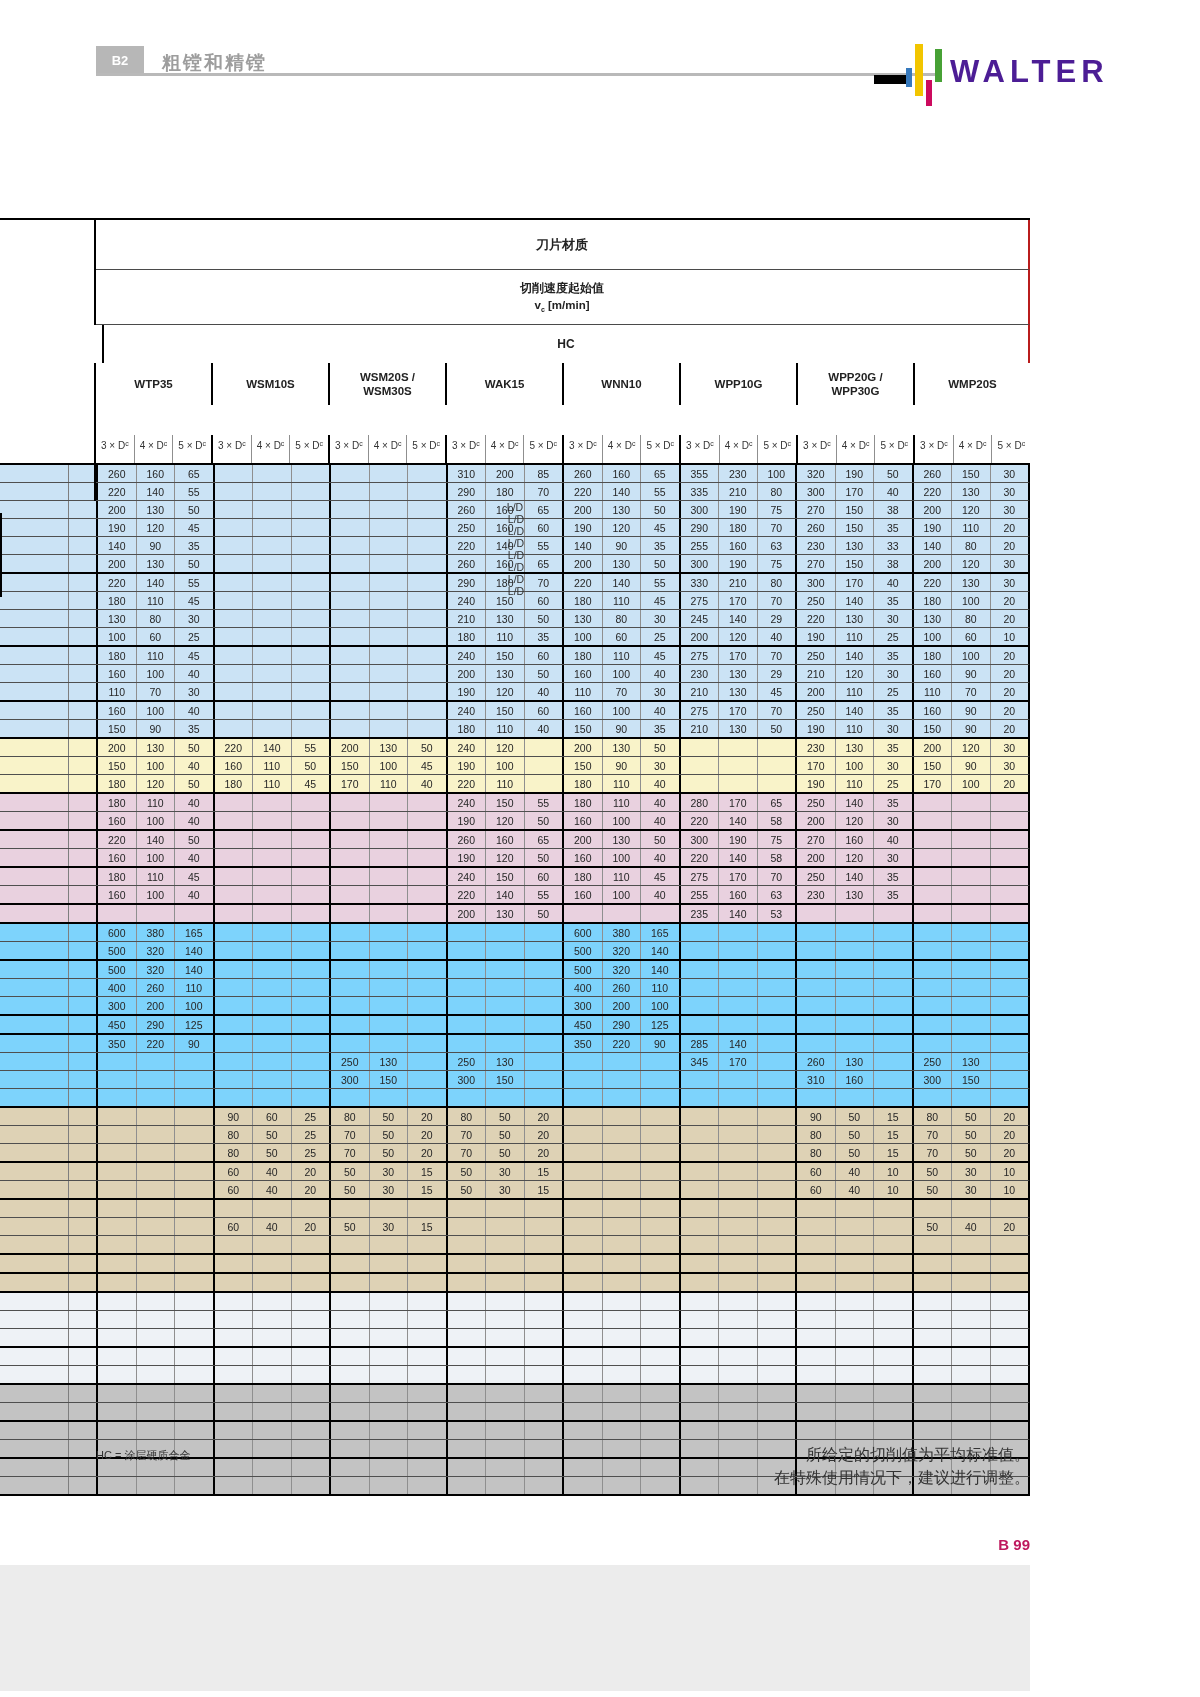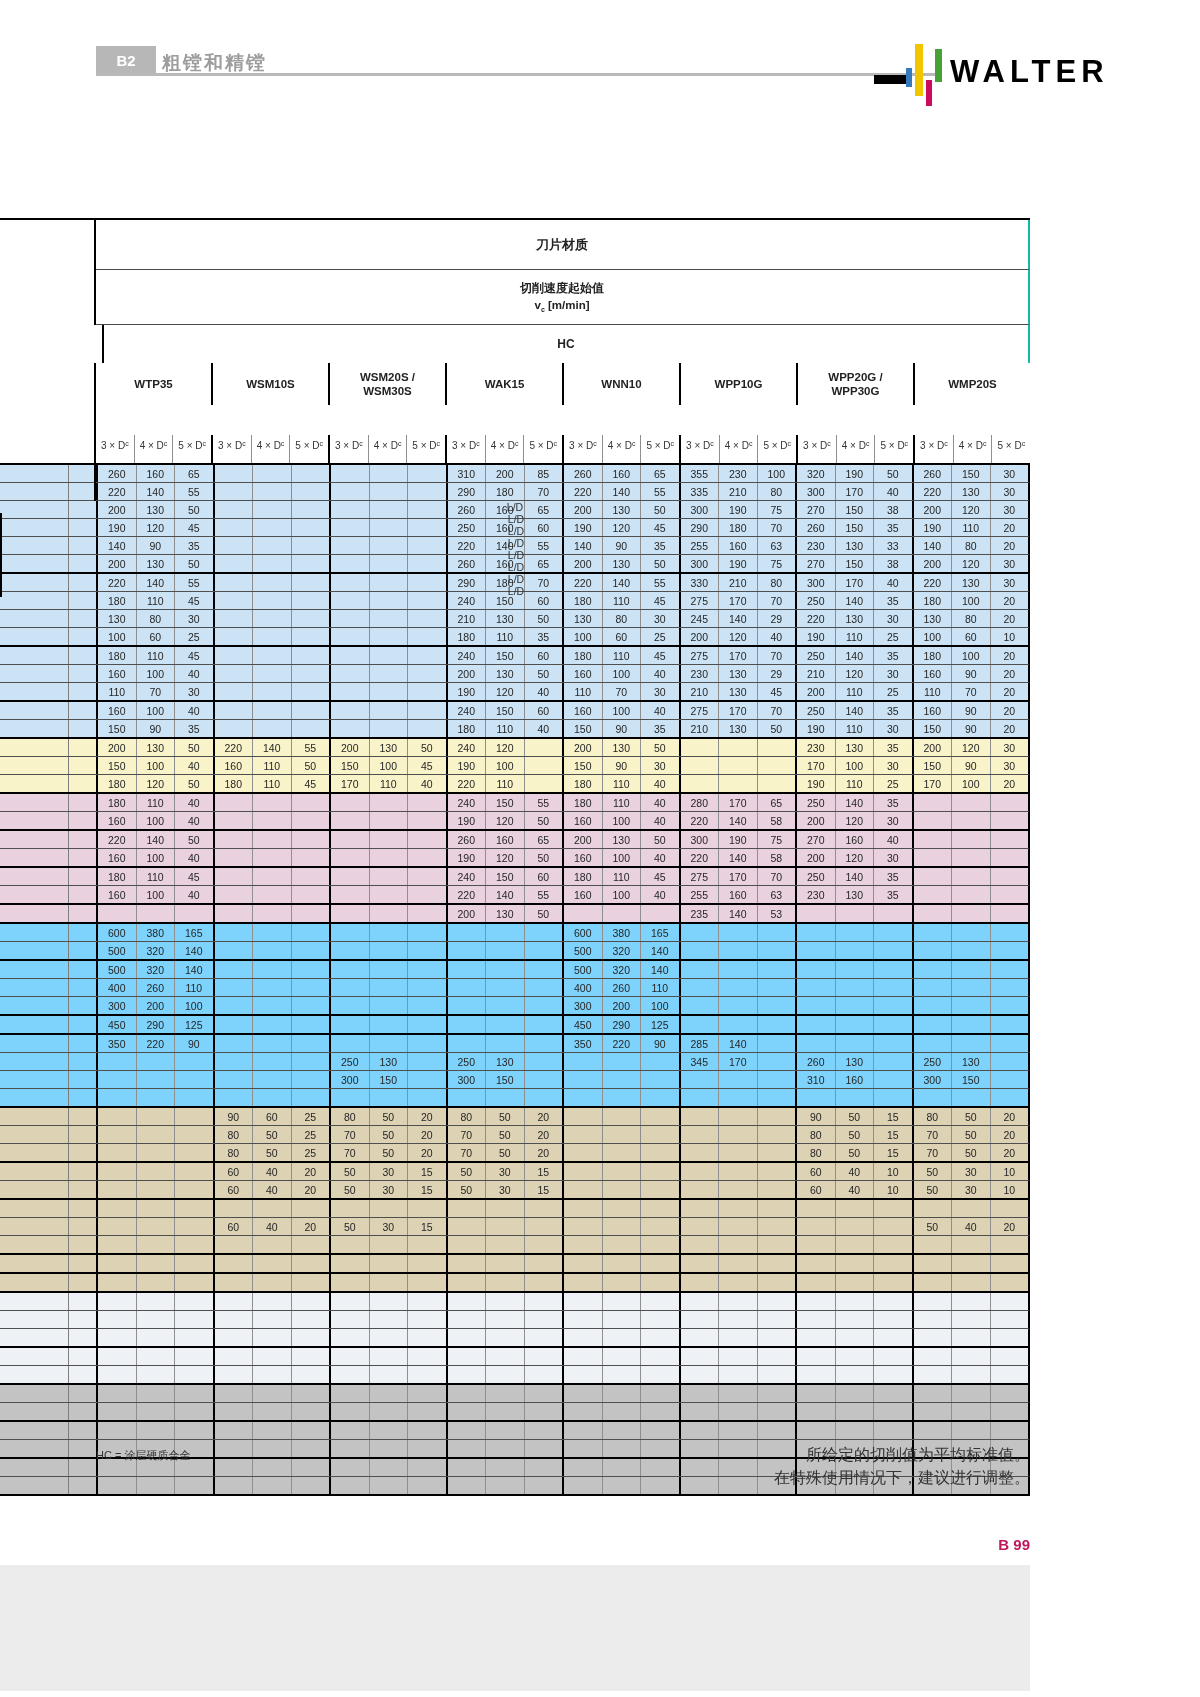--- a/index.html
+++ b/index.html
@@ -2,45 +2,45 @@
 <html><head>
 <meta charset="utf-8">
 <style>
   html,body{margin:0;padding:0;}
   body{
     width:1200px;height:1697px;position:relative;background:#ffffff;
     font-family:"Liberation Sans", sans-serif;color:#222;overflow:hidden;
   }
   
   .badge{
-    position:absolute;left:96px;top:46px;width:60px;height:29px;background:#b7b7b7;
-    color:#ffffff;font-weight:bold;font-size:15px;display:flex;align-items:center;justify-content:center;
+    position:absolute;left:96px;top:46px;width:48px;height:29px;background:#b7b7b7;
+    color:#ffffff;font-weight:bold;font-size:13px;display:flex;align-items:center;justify-content:center;
   }
   .page-title{
     position:absolute;left:162px;top:50px;font-size:19px;font-weight:bold;color:#9d9d9d;letter-spacing:2px;
   }
   .head-rule{position:absolute;left:96px;top:73px;width:842px;height:3px;background:#b9b9b9;}
   
   .logo{position:absolute;left:840px;top:38px;width:290px;height:70px;}
   .logo .dash{position:absolute;left:34px;top:37px;width:33px;height:9px;background:#000;}
   .logo .bar{position:absolute;}
   .logo .b-blue{left:66px;top:30px;width:6px;height:19px;background:#3679bd;}
   .logo .b-yellow{left:75px;top:6px;width:8px;height:52px;background:#f2c500;}
   .logo .b-magenta{left:86px;top:42px;width:6px;height:26px;background:#cc0a5e;}
   .logo .b-green{left:95px;top:11px;width:7px;height:33px;background:#47a135;}
   .logo .wordmark{
-    position:absolute;left:110px;top:16px;font-size:31px;font-weight:bold;color:#000000;
+    position:absolute;left:110px;top:16px;font-size:31px;font-weight:bold;color:#4c1d95;
     letter-spacing:5px;font-family:"Liberation Sans",sans-serif;
   }
   
   .wtable{position:absolute;left:0;top:218px;width:1030px;border-top:2px solid #000;}
   .h-row{display:flex;align-items:stretch;}
   .h-gut{width:96px;box-sizing:border-box;border-right:2px solid #000;flex:0 0 96px;}
   .h-content{flex:1;display:flex;align-items:center;justify-content:center;
-    box-sizing:border-box;border-right:2px solid #14b8a6;}
+    box-sizing:border-box;border-right:2px solid #b91c1c;}
   .h1{height:50px;} .h1 .h-content{border-bottom:1px solid #4a4a4a;font-size:13px;font-weight:bold;}
   .h2{height:55px;} .h2 .h-content{border-bottom:1px solid #4a4a4a;font-size:12px;font-weight:bold;flex-direction:column;line-height:1.5;}
   .h2 .vc-line{font-weight:bold;font-size:11.5px;}
   .h3{height:38px;padding-left:8px;} .h3 .h-content{font-size:12px;font-weight:bold;}
   .h4{height:42px;} .h5{height:30px;flex-direction:column;} .h6{height:28px;}
   .gcell{flex:1;display:flex;align-items:center;justify-content:center;text-align:center;
     box-sizing:border-box;border-left:2px solid #000;font-size:11.5px;font-weight:bold;white-space:pre-line;line-height:1.25;}
   .gcell.first{border-left:none;}
   .ldcell{flex:1;display:flex;align-items:center;justify-content:center;box-sizing:border-box;
     border-left:2px solid #000;font-size:10.5px;color:#333;}

